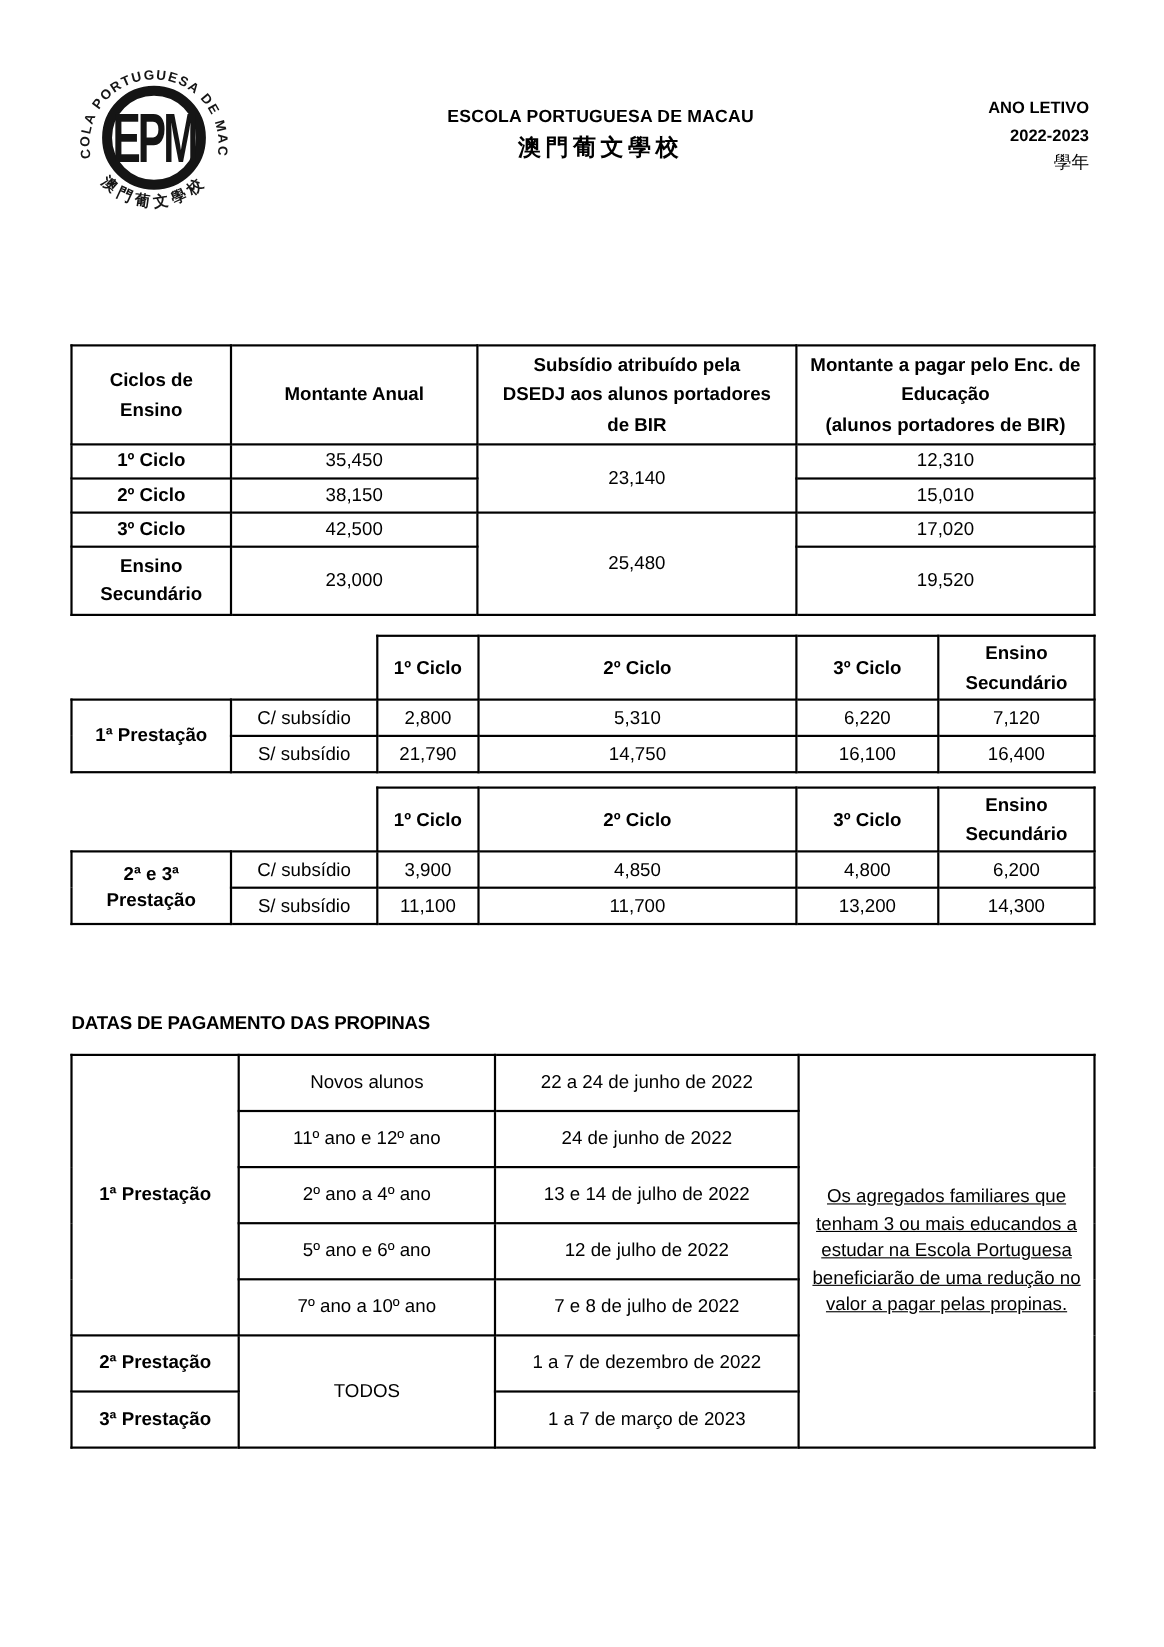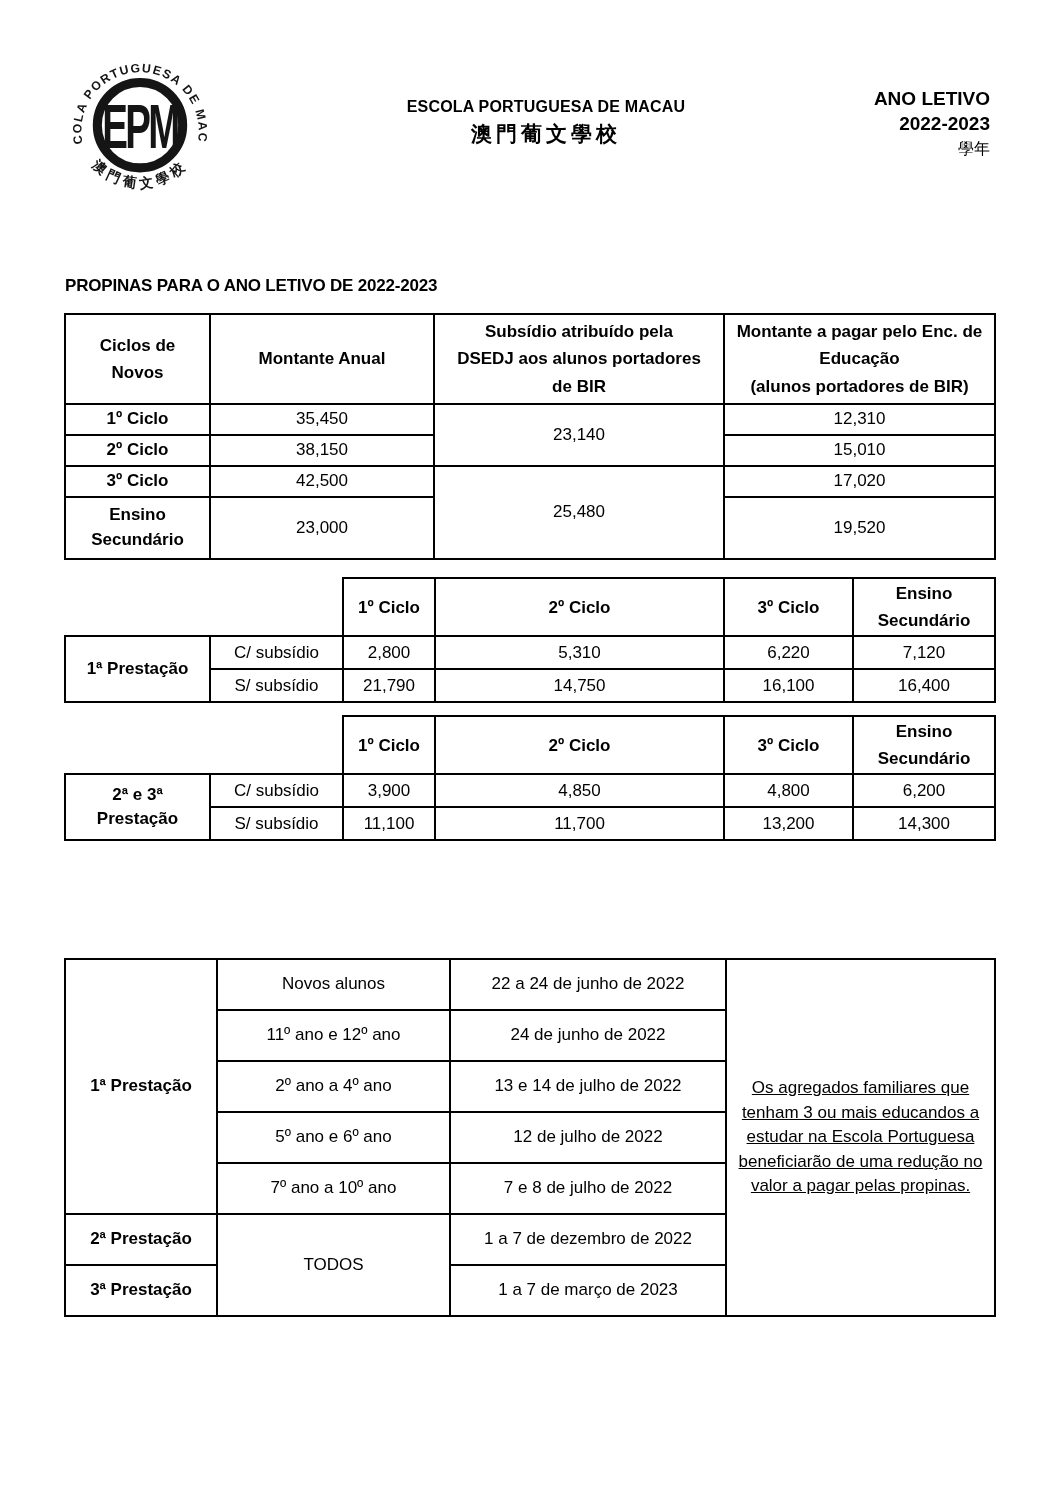--- a/index.html
+++ b/index.html
@@ -8,21 +8,21 @@
     font-family:"Liberation Sans","DejaVu Sans",sans-serif; color:#000;
     overflow:hidden;
   }
 
   
   .logo { position:absolute; left:70px; top:42px; }
   .center-head { position:absolute; left:385px; top:98px; width:322px; text-align:center; }
   .school-pt { font-size:16px; font-weight:bold; letter-spacing:0.2px; }
   .school-zh { font-size:21px; font-weight:bold; letter-spacing:4px; margin-top:4px; }
   .right-head { position:absolute; right:68px; top:86px; text-align:right; line-height:25px; }
-  .year-l1,.year-l2 { font-size:19px; font-weight:bold; }
+  .year-l1,.year-l2 { font-size:15px; font-weight:bold; }
   .year-l3 { font-size:16px; font-weight:normal; }
 
   
   .sec-title { position:absolute; left:65px; font-size:17px; font-weight:bold; letter-spacing:-0.2px; }
 
   
   .t { position:absolute; left:64px; border-collapse:collapse; table-layout:fixed; }
   .t th, .t td {
     border:2px solid #000; text-align:center; vertical-align:middle;
     white-space:pre-line; font-size:17px; padding:1px 4px; font-weight:normal;
@@ -64,33 +64,32 @@
     <div class="school-pt">ESCOLA PORTUGUESA DE MACAU</div>
     <div class="school-zh">澳門葡文學校</div>
   </div>
 
   <div class="right-head">
     <div class="year-l1">ANO LETIVO</div>
     <div class="year-l2">2022-2023</div>
     <div class="year-l3">學年</div>
   </div>
 
-  <div class="sec-title" style="top:276px;">PROPINAS PARA O ANO LETIVO DE 2022-2023</div>
 
   <table class="t" style="top:313px;">
     <colgroup>
         <col style="width:145px">
         <col style="width:224px">
         <col style="width:290px">
         <col style="width:271px">
       </colgroup>
     <tbody>
         <tr class="h90">
       <th>Ciclos de
-Novos</th>
+Ensino</th>
       <th>Montante Anual</th>
       <th>Subsídio atribuído pela
 DSEDJ aos alunos portadores
 de BIR</th>
       <th>Montante a pagar pelo Enc. de
 Educação
 (alunos portadores de BIR)</th>
     </tr>
     <tr class="h31">
       <td class="lbl">1º Ciclo</td>
@@ -184,20 +183,21 @@
     <tr class="h33">
       <td>S/ subsídio</td>
       <td>11,100</td>
       <td>11,700</td>
       <td>13,200</td>
       <td>14,300</td>
     </tr>
   </tbody>
     </table>
 
+  <div class="sec-title" style="top:920px;">DATAS DE PAGAMENTO DAS PROPINAS</div>
 
   <table class="t" style="top:958px;">
     <colgroup>
         <col style="width:152px">
         <col style="width:233px">
         <col style="width:276px">
         <col style="width:269px">
       </colgroup>
     <tbody>
         <tr class="h51">

